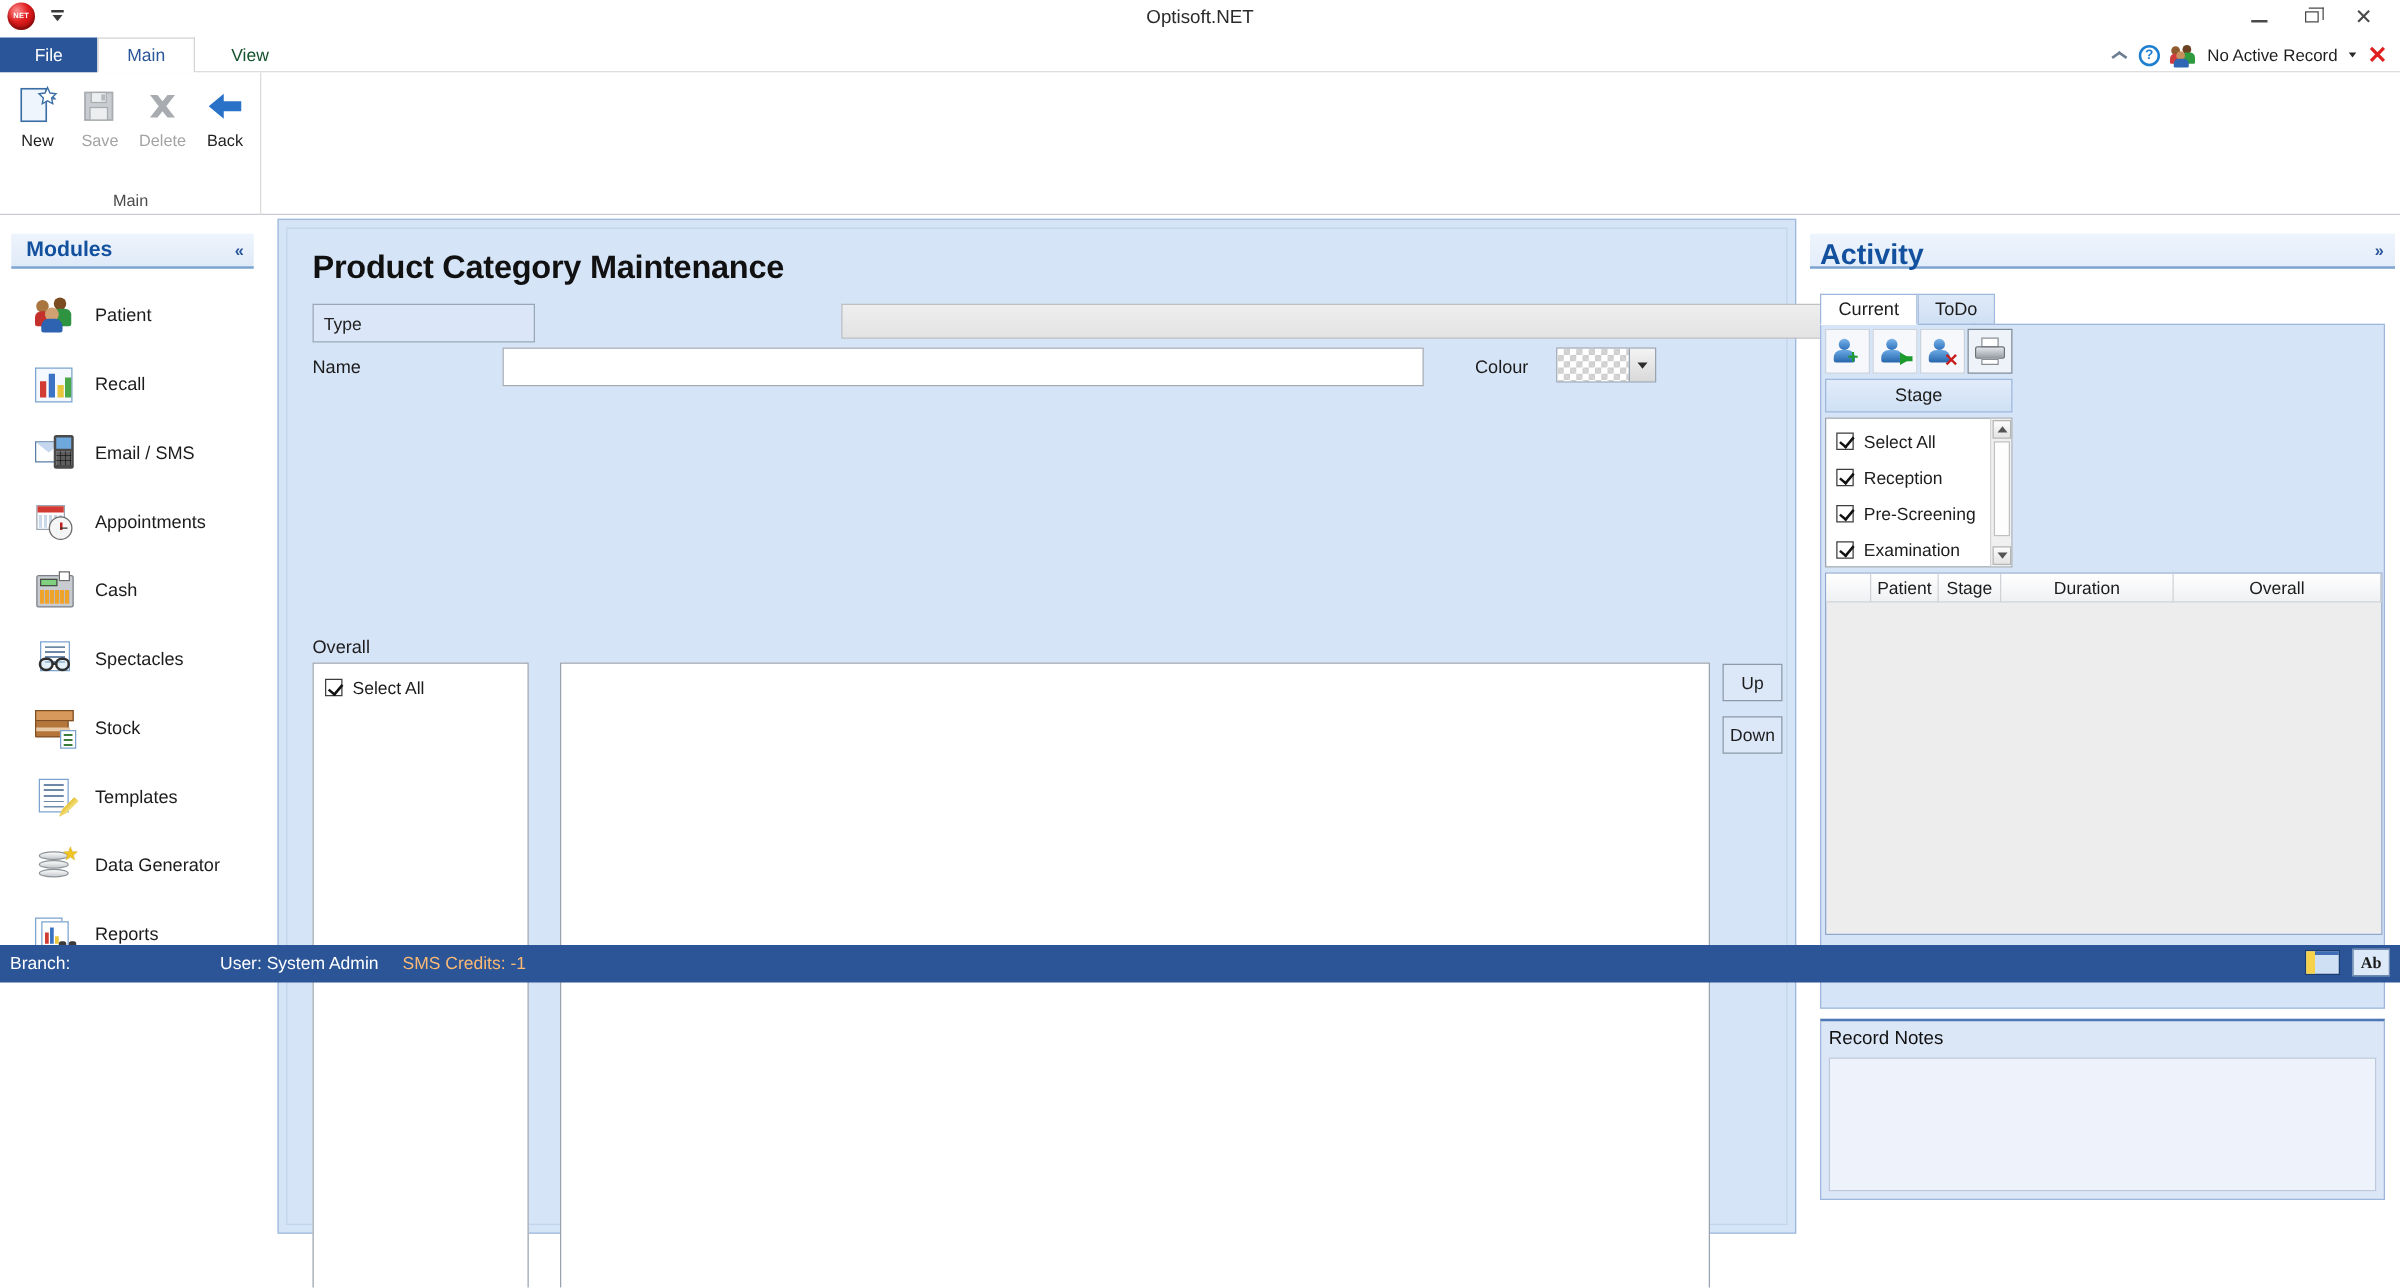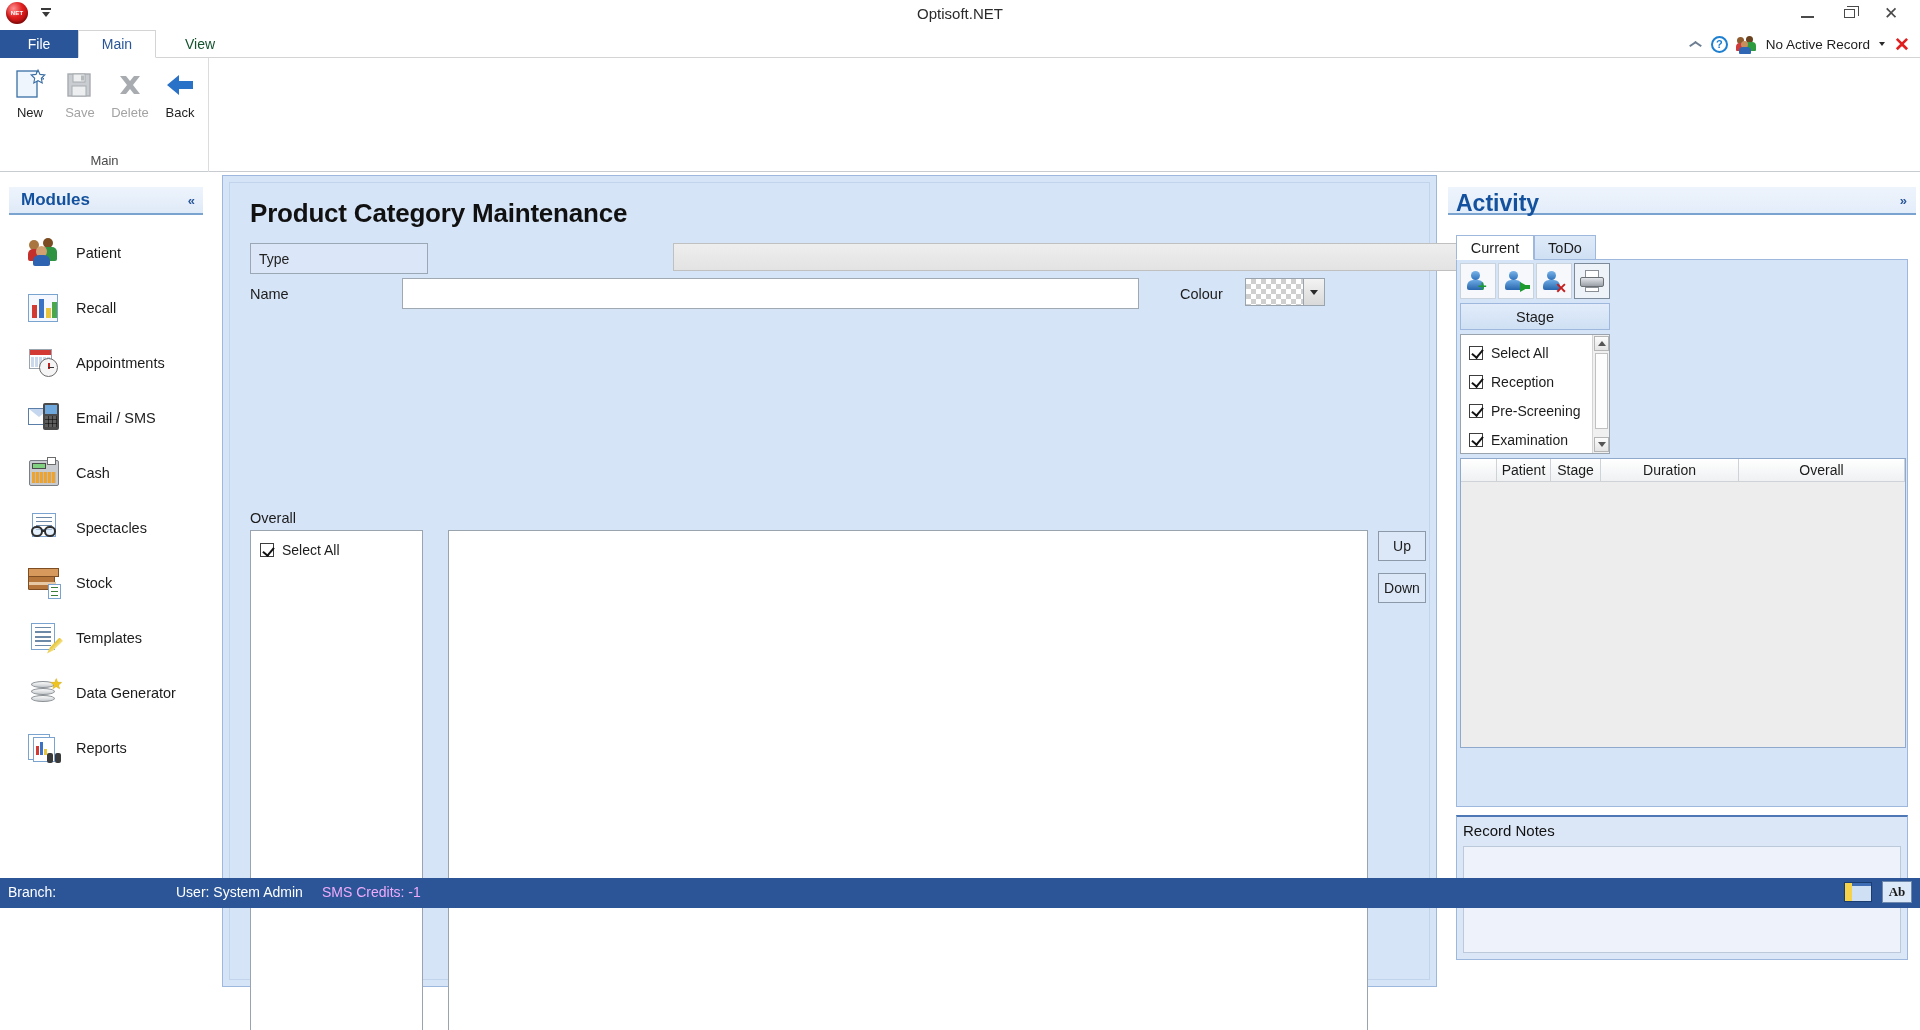--- a/index.html
+++ b/index.html
@@ -2,21 +2,21 @@
 <html><head>
 <meta charset="utf-8">
 <style>
   * { box-sizing: border-box; margin:0; padding:0; }
   html,body{
     width:1920px; height:1030px; overflow:hidden;
     font-family:"Liberation Sans", sans-serif;
     background:#ffffff;
     -webkit-font-smoothing:antialiased;
   }
-  #app{ position:relative; width:1920px; height:908px; background:#fff; }
+  #app{ position:relative; width:1920px; height:786px; background:#fff; }
 
   
   .titlebar{
     position:absolute; left:0; top:0; width:1920px; height:30px;
     background:#ffffff;
   }
   .qat{ position:absolute; left:6px; top:2px; display:flex; align-items:center; gap:10px; }
   .orb{
     width:22px; height:22px; border-radius:50%;
     background:radial-gradient(circle at 34% 30%, #ff8f8f 0%, #e01f1f 42%, #9d0000 100%);
@@ -381,21 +381,21 @@
     background:#eef3fb; border:1px solid #bcc9da;
   }
 
   
   .statusbar{
     position:absolute; left:0; bottom:0; width:1920px; height:30px; background:#2b5596;
     color:#fff; font-size:14px;
   }
   .sb-branch{ position:absolute; left:8px; top:6px; }
   .sb-user{ position:absolute; left:176px; top:6px; }
-  .sb-sms{ position:absolute; left:322px; top:6px; color:#f0abfc; }
+  .sb-sms{ position:absolute; left:322px; top:6px; color:#fdba74; }
   .sb-icons{ position:absolute; right:8px; top:3px; display:flex; align-items:center; gap:10px;}
   .sb-ic1{ width:28px; height:20px; background:#cfe0f5; border:1px solid #1a3c6e; position:relative; cursor:pointer;}
   .sb-ic1:before{ content:""; position:absolute; left:0; top:0; width:7px; height:18px; background:#f5d24a;}
   .sb-ic1:after{ content:""; position:absolute; left:7px; top:0; right:0; height:3px; background:#3f6db5;}
   .sb-ic2{ width:30px; height:22px; background:#dce9f8; border:1px solid #6e89ad; display:flex;
     align-items:center; justify-content:center; font-size:13px; font-weight:bold; color:#1a1a1a;
     font-family:"Liberation Serif", serif; cursor:pointer;}
 </style>
 </head>
 <body>
@@ -520,33 +520,33 @@
               <i class="b1"></i>
               <i class="b2"></i>
               <i class="b3"></i>
               <i class="b4"></i>
             </div>
         </div>
         <div class="lbl">Recall</div>
       </div>
 
       <div class="mod-item">
+        <div class="mic mi-sms">
+          <div class="env"></div>
+            <div class="ph"></div>
+        </div>
+        <div class="lbl">Email / SMS</div>
+      </div>
+
+      <div class="mod-item">
         <div class="mic mi-appt">
           <div class="cal"></div>
             <div class="clk"></div>
         </div>
         <div class="lbl">Appointments</div>
-      </div>
-
-      <div class="mod-item">
-        <div class="mic mi-sms">
-          <div class="env"></div>
-            <div class="ph"></div>
-        </div>
-        <div class="lbl">Email / SMS</div>
       </div>
 
       <div class="mod-item">
         <div class="mic">
           <div class="mi-cash">
               <div class="scr"></div>
               <div class="tape"></div>
               <div class="keys"></div>
             </div>
         </div>

